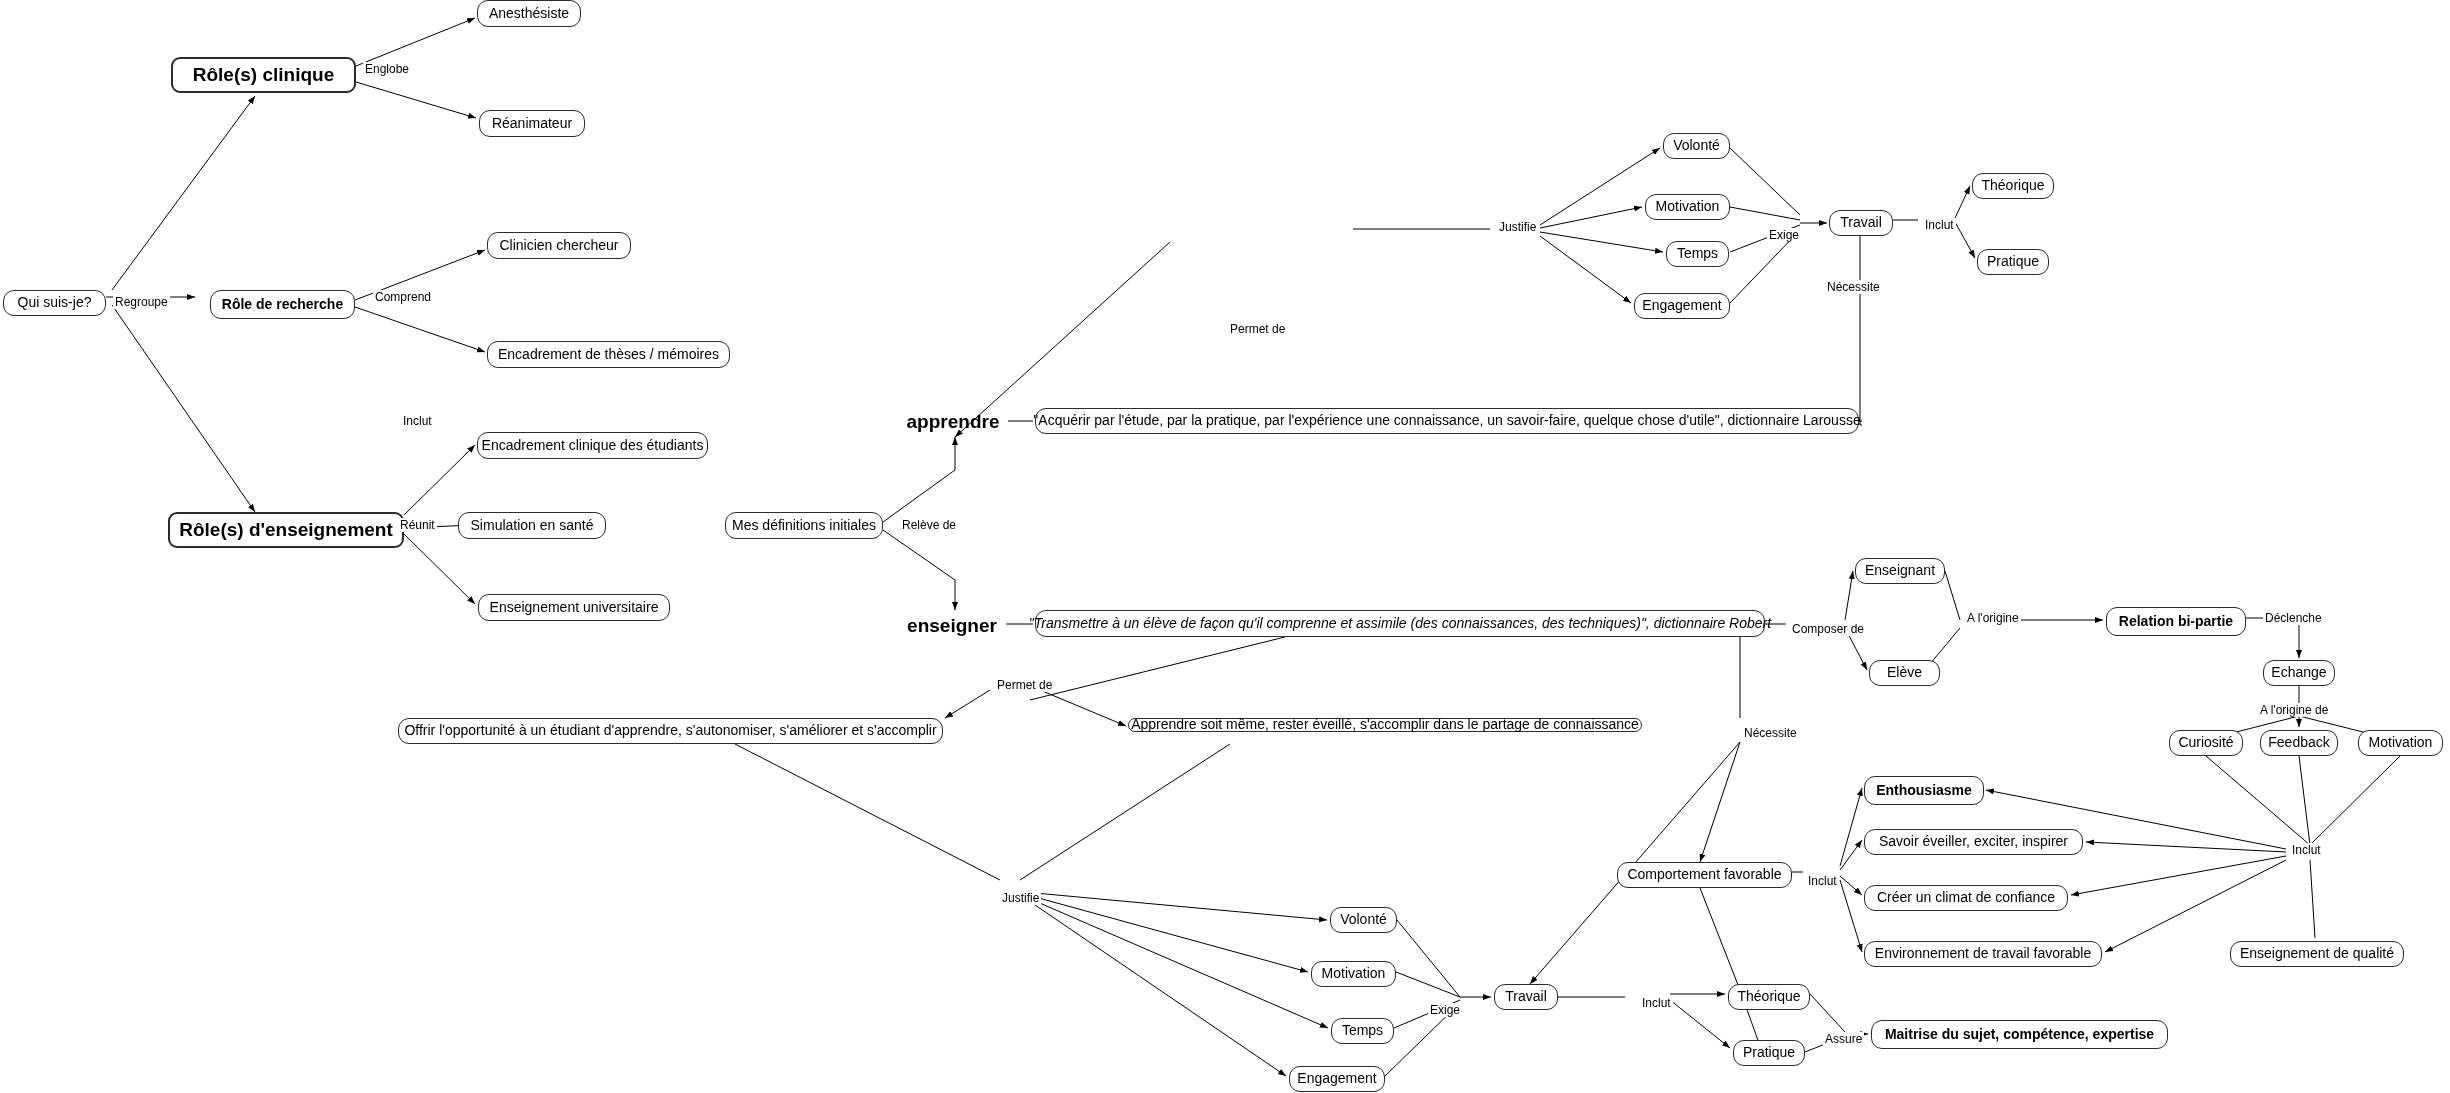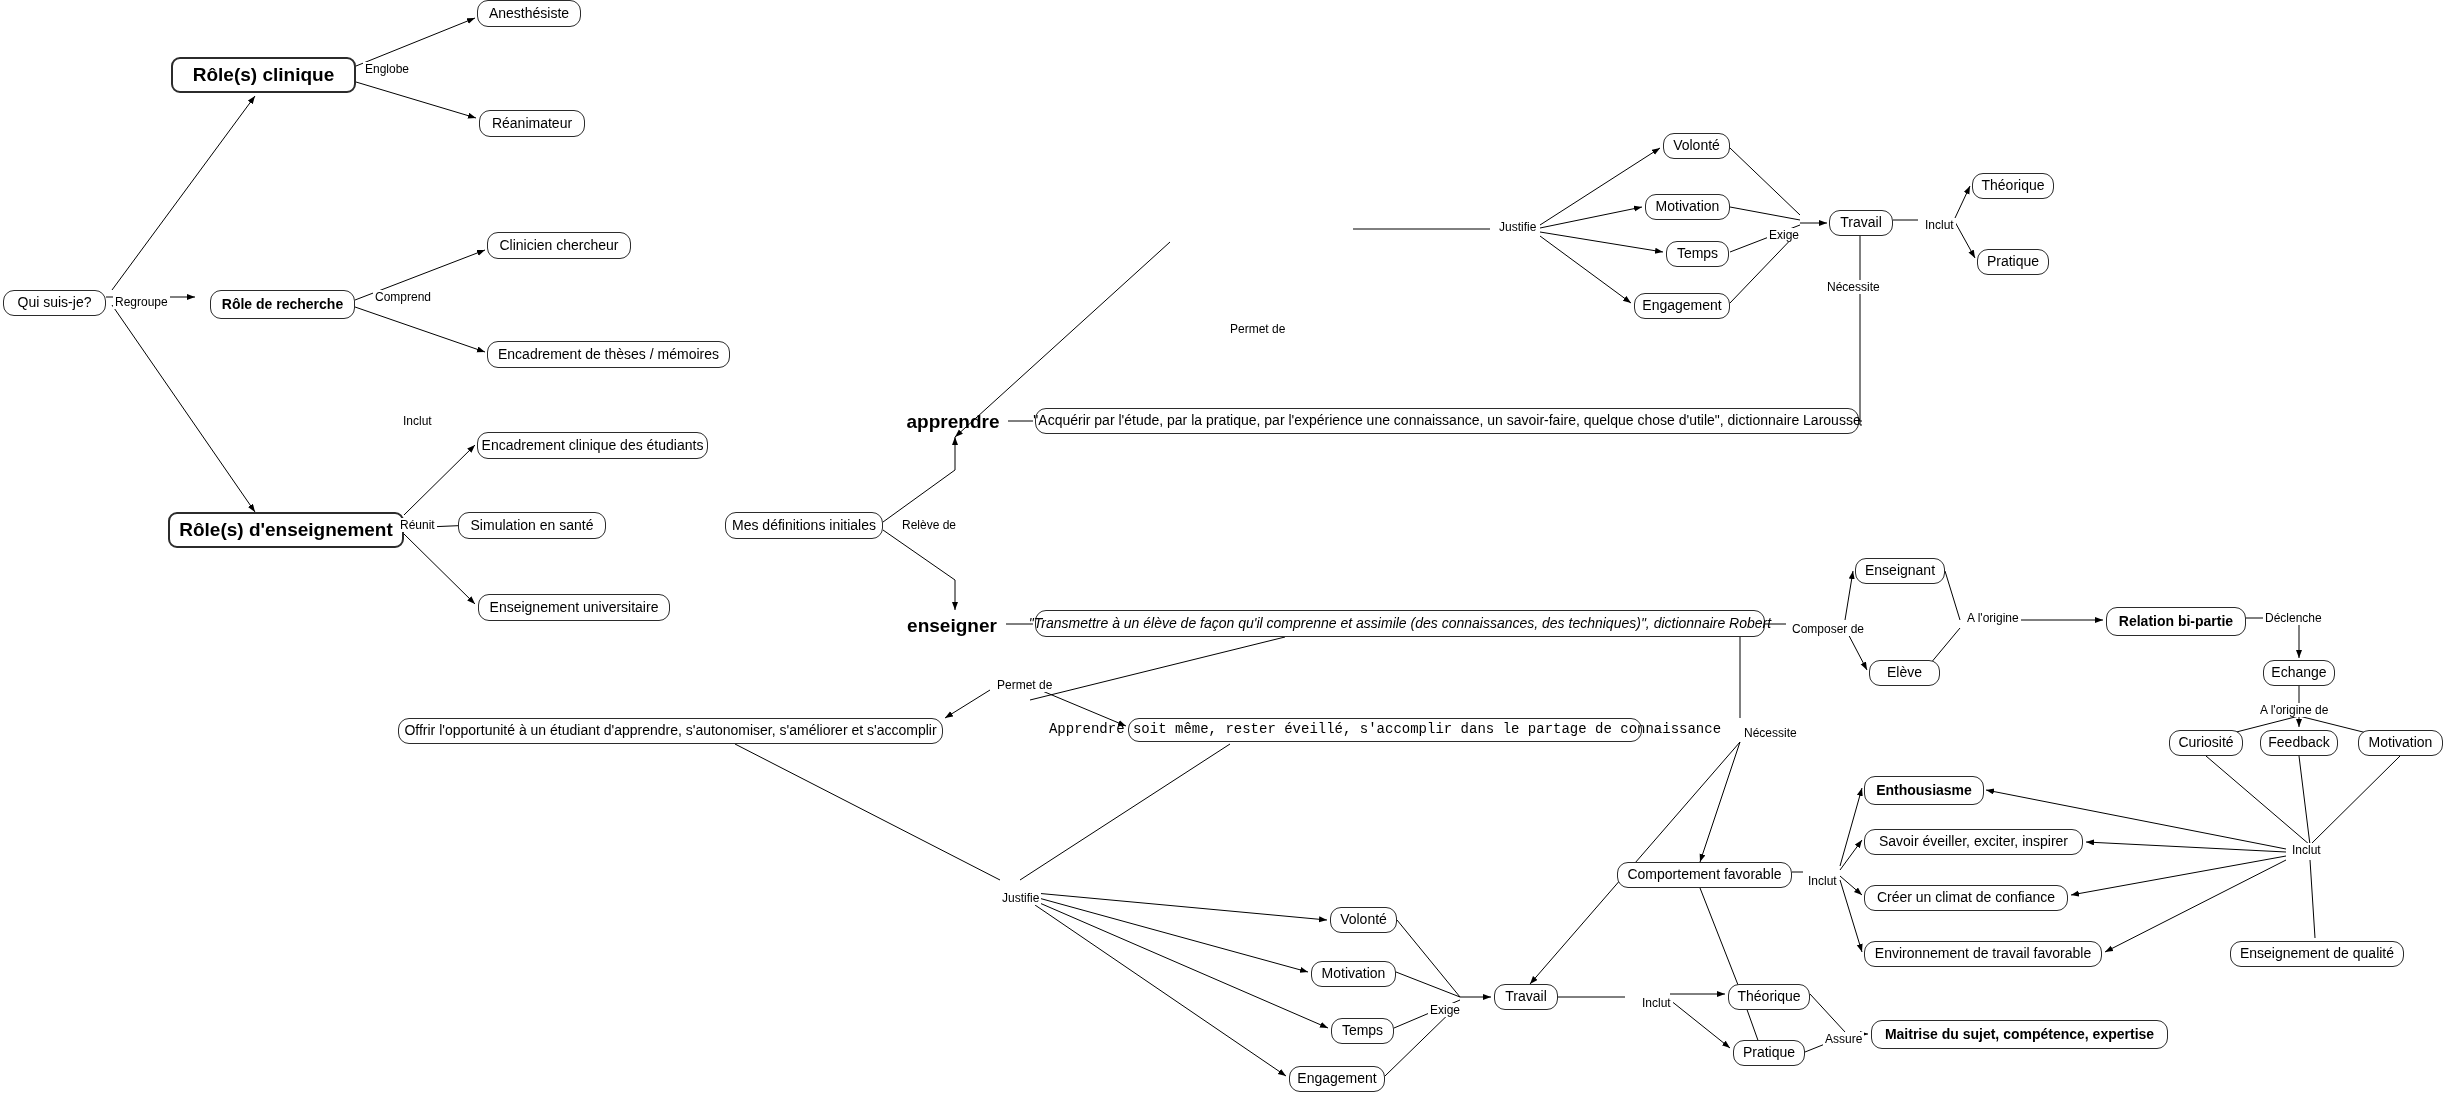--- a/index.html
+++ b/index.html
@@ -181,21 +181,21 @@
     <div class="node" style="left: 1972px; top: 173px; width: 82px; height: 26px;">Théorique</div>
     <div class="node" style="left: 1977px; top: 249px; width: 72px; height: 26px;">Pratique</div>
     <div class="node" style="left: 1855px; top: 558px; width: 90px; height: 26px;">Enseignant</div>
     <div class="node" style="left: 1869px; top: 660px; width: 71px; height: 26px;">Elève</div>
     <div class="node bold" style="left: 2106px; top: 607px; width: 140px; height: 29px;">Relation bi-partie</div>
     <div class="node" style="left: 2263px; top: 660px; width: 72px; height: 26px;">Echange</div>
     <div class="node" style="left: 2169px; top: 730px; width: 74px; height: 26px;">Curiosité</div>
     <div class="node" style="left: 2260px; top: 730px; width: 78px; height: 26px;">Feedback</div>
     <div class="node" style="left: 2358px; top: 730px; width: 85px; height: 26px;">Motivation</div>
     <div class="node" style="left: 398px; top: 718px; width: 545px; height: 26px;">Offrir l'opportunité à un étudiant d'apprendre, s'autonomiser, s'améliorer et s'accomplir</div>
-    <div class="node" style="left: 1128px; top: 718px; width: 514px; height: 24px; font-family: Liberation Mono, monospace;">Apprendre soit même, rester éveillé, s'accomplir dans le partage de connaissance</div>
+    <div class="node" style="left: 1128px; top: 718px; width: 514px; height: 14px;">Apprendre soit même, rester éveillé, s'accomplir dans le partage de connaissance</div>
     <div class="node bold" style="left: 1864px; top: 776px; width: 120px; height: 29px;">Enthousiasme</div>
     <div class="node" style="left: 1864px; top: 829px; width: 219px; height: 26px;">Savoir éveiller, exciter, inspirer</div>
     <div class="node" style="left: 1864px; top: 885px; width: 204px; height: 26px;">Créer un climat de confiance</div>
     <div class="node" style="left: 1864px; top: 941px; width: 238px; height: 26px;">Environnement de travail favorable</div>
     <div class="node" style="left: 1617px; top: 862px; width: 175px; height: 26px;">Comportement favorable</div>
     <div class="node" style="left: 2230px; top: 941px; width: 174px; height: 26px;">Enseignement de qualité</div>
     <div class="node" style="left: 1330px; top: 907px; width: 67px; height: 26px;">Volonté</div>
     <div class="node" style="left: 1311px; top: 961px; width: 85px; height: 26px;">Motivation</div>
     <div class="node" style="left: 1331px; top: 1018px; width: 63px; height: 26px;">Temps</div>
     <div class="node" style="left: 1289px; top: 1066px; width: 96px; height: 26px;">Engagement</div>

